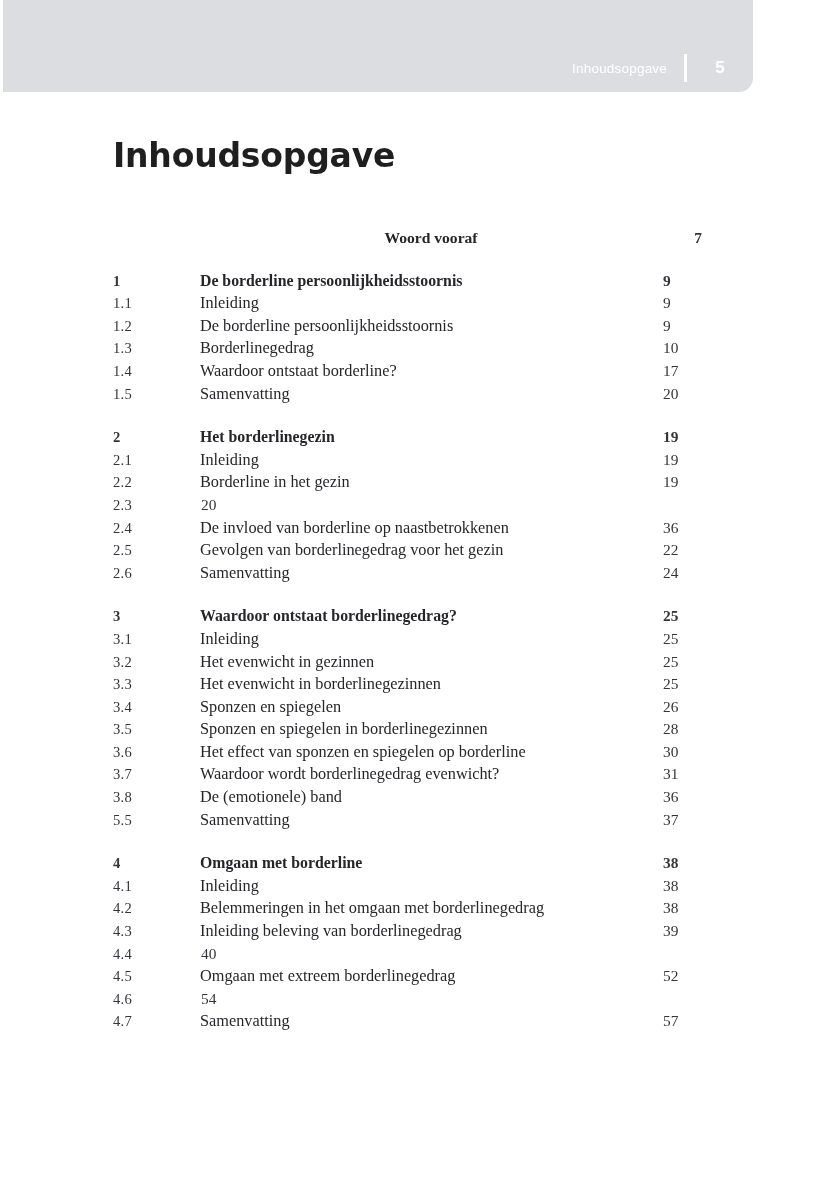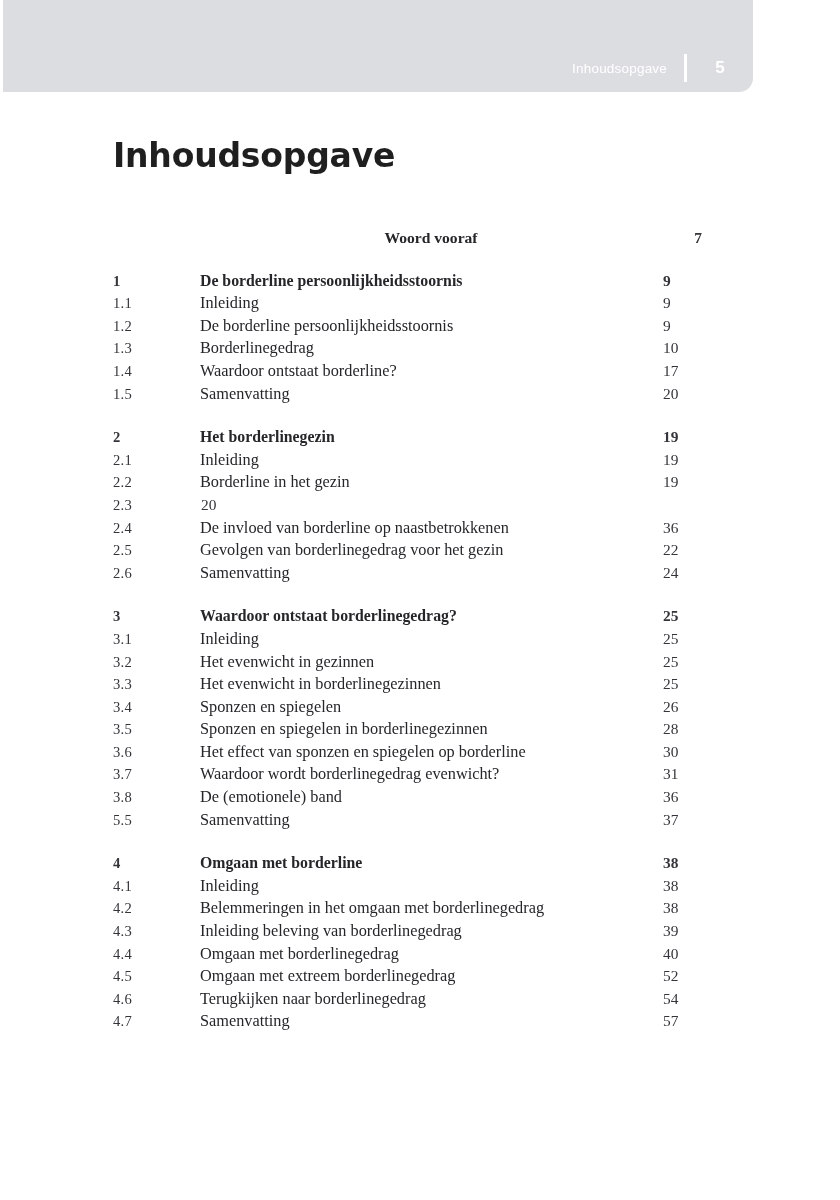--- a/index.html
+++ b/index.html
@@ -291,31 +291,29 @@
         <span class="label">Belemmeringen in het omgaan met borderlinegedrag</span>
         <span class="page">38</span>
       </div>
       <div class="toc-row section">
         <span class="num">4.3</span>
         <span class="label">Inleiding beleving van borderlinegedrag</span>
         <span class="page">39</span>
       </div>
       <div class="toc-row section">
         <span class="num">4.4</span>
-        <span class="label">Omgaan met borderlinegedrag</span>
         <span class="page">40</span>
       </div>
       <div class="toc-row section">
         <span class="num">4.5</span>
         <span class="label">Omgaan met extreem borderlinegedrag</span>
         <span class="page">52</span>
       </div>
       <div class="toc-row section">
         <span class="num">4.6</span>
-        <span class="label">Terugkijken naar borderlinegedrag</span>
         <span class="page">54</span>
       </div>
       <div class="toc-row section">
         <span class="num">4.7</span>
         <span class="label">Samenvatting</span>
         <span class="page">57</span>
       </div>
     </div>
   </div>
 

